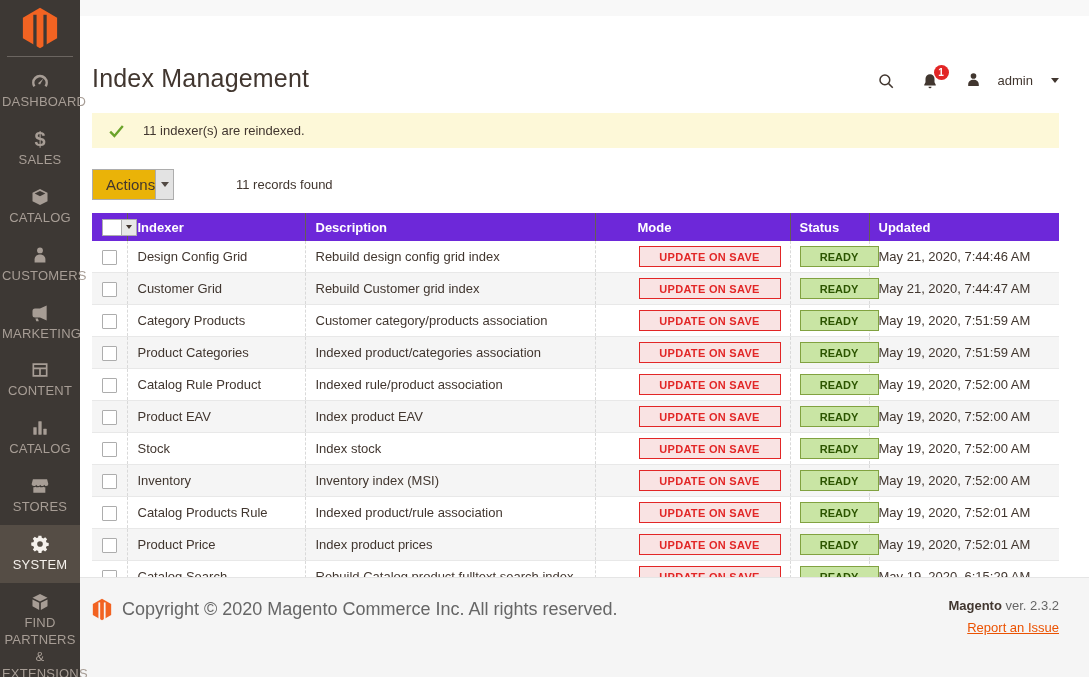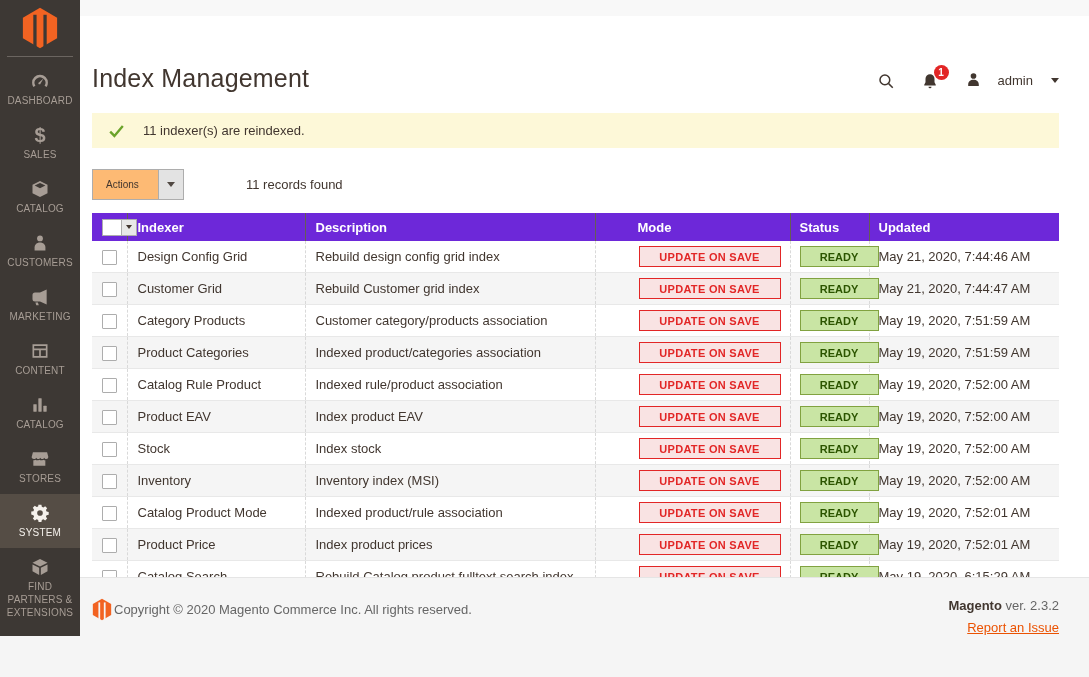--- a/index.html
+++ b/index.html
@@ -13,43 +13,43 @@
   
   .sidebar { position:absolute; left:0; top:0; width:80px; background:#3d3834; z-index:3; padding-bottom:8px; }
   .logo-wrap { margin:0 7px; height:57px; display:flex; align-items:center; justify-content:center;
                border-bottom:1px solid #6b6560; margin-bottom:5px; }
   .logo-wrap svg { width:38px; height:42px; display:block; }
   .nav-item { display:block; text-align:center; padding:8px 2px 9px; color:#a79d95; cursor:pointer; text-decoration:none; }
   .nav-item.active { background:#554d45; color:#f5f1ec; }
   .nav-item .icon { display:block; height:22px; line-height:22px; margin-bottom:2px; }
   .nav-item .icon svg { width:20px; height:20px; fill:currentColor; vertical-align:top; margin-top:1px; }
   .nav-item .icon .glyph { font-size:20px; font-weight:bold; line-height:22px; }
-  .nav-item .label { font-size:10px; line-height:1.3; letter-spacing:.2px; display:block; }
+  .nav-item .label { font-size:13px; line-height:1.3; letter-spacing:.2px; display:block; }
 
   
   .content { position:absolute; left:80px; top:16px; width:1009px; height:577px; background:#fff; }
 
   .page-header { display:flex; justify-content:space-between; align-items:center; padding:48px 30px 0 12px; }
   h1 { font-size:25px; font-weight:400; color:#41362f; letter-spacing:.2px; }
   .header-actions { display:flex; align-items:center; gap:26px; margin-top:4px; }
   .icon-btn { display:inline-flex; cursor:pointer; color:#41362f; position:relative; }
   .icon-btn svg { width:18px; height:18px; }
   .badge { position:absolute; top:-7px; right:-10px; background:#e22626; color:#fff; font-size:10px; font-weight:bold;
            min-width:15px; height:15px; border-radius:8px; display:flex; align-items:center; justify-content:center; padding:0 3px; }
   .user { display:flex; align-items:center; gap:16px; font-size:13px; color:#41362f; cursor:pointer; }
   .user svg { width:17px; height:17px; fill:#41362f; }
   .caret-down { width:0; height:0; border-left:4px solid transparent; border-right:4px solid transparent; border-top:5px solid #41362f; margin-left:2px; }
 
   .message { margin:20px 30px 0 12px; background:#fdf8d8; padding:10px 16px; display:flex; align-items:center; gap:18px;
              font-size:13px; color:#41362f; }
   .check svg { width:17px; height:14px; display:block; }
 
   .toolbar { margin:21px 30px 0 12px; display:flex; align-items:center; }
-  .actions-select { width:92px; height:31px; border:1px solid #adadad; background:#fdba74; display:flex; align-items:center;
-                    font-size:10px; color:#41362f; cursor:pointer; }
+  .actions-select { width:82px; height:31px; border:1px solid #adadad; background:#eab308; display:flex; align-items:center;
+                    font-size:15px; color:#41362f; cursor:pointer; }
   .sel-label { padding-left:13px; flex:1; }
   .sel-caret { width:25px; align-self:stretch; background:#e3e3e3; border-left:1px solid #adadad;
                display:flex; align-items:center; justify-content:center; }
   .sel-caret::after { content:""; width:0; height:0; border-left:4px solid transparent; border-right:4px solid transparent; border-top:5px solid #514943; }
   .records { margin-left:62px; font-size:13px; }
 
   
   table.grid { margin:13px 30px 0 12px; border-collapse:collapse; width:967px; table-layout:fixed; }
   thead th { background:#6d28d9; color:#fff; font-weight:bold; font-size:13px; text-align:left;
              padding:5px 10px; height:28px; }
@@ -73,21 +73,21 @@
   .mode-badge { display:inline-block; width:142px; text-align:center; font-size:11px; font-weight:bold; letter-spacing:.3px;
                 color:#e22626; background:#f9e3e3; border:1px solid #e22626; padding:2px 0 1px; }
   td.status-cell { padding-left:9px; }
   .status-badge { display:inline-block; width:79px; text-align:center; font-size:11px; font-weight:bold;
                   color:#2c5500; background:#c9e5a4; border:1px solid #81a240; padding:2px 0 1px; }
   td.updated-cell { padding-left:9px; }
 
   
   .footer { position:absolute; left:0; top:577px; width:1089px; height:100px; background:#f5f5f5; border-top:1px solid #e5e5e5; }
   .footer-inner { display:flex; justify-content:space-between; align-items:flex-start; padding:20px 30px 0 92px; }
-  .copyright { display:flex; align-items:center; gap:2px; font-size:13px; color:#666; }
+  .copyright { display:flex; align-items:center; gap:10px; font-size:18px; color:#666; }
   .copyright svg { width:20px; height:23px; display:block; }
   .footer-right { text-align:right; font-size:13px; }
   .ver { color:#666; }
   .ver b { color:#41362f; font-weight:bold; }
   .report { color:#eb5202; text-decoration:underline; display:inline-block; margin-top:7px; font-size:13px; cursor:pointer; }
 </style>
 </head>
 <body>
 
 <div class="sidebar">
@@ -301,21 +301,21 @@
         <tr>
           <td><span class="checkbox"></span></td>
           <td>Inventory</td>
           <td>Inventory index (MSI)</td>
           <td class="mode-cell"><span class="mode-badge">UPDATE ON SAVE</span></td>
           <td class="status-cell"><span class="status-badge">READY</span></td>
           <td class="updated-cell">May 19, 2020, 7:52:00 AM</td>
         </tr>
         <tr>
           <td><span class="checkbox"></span></td>
-          <td>Catalog Product Mode</td>
+          <td>Catalog Products Rule</td>
           <td>Indexed product/rule association</td>
           <td class="mode-cell"><span class="mode-badge">UPDATE ON SAVE</span></td>
           <td class="status-cell"><span class="status-badge">READY</span></td>
           <td class="updated-cell">May 19, 2020, 7:52:01 AM</td>
         </tr>
         <tr>
           <td><span class="checkbox"></span></td>
           <td>Product Price</td>
           <td>Index product prices</td>
           <td class="mode-cell"><span class="mode-badge">UPDATE ON SAVE</span></td>

